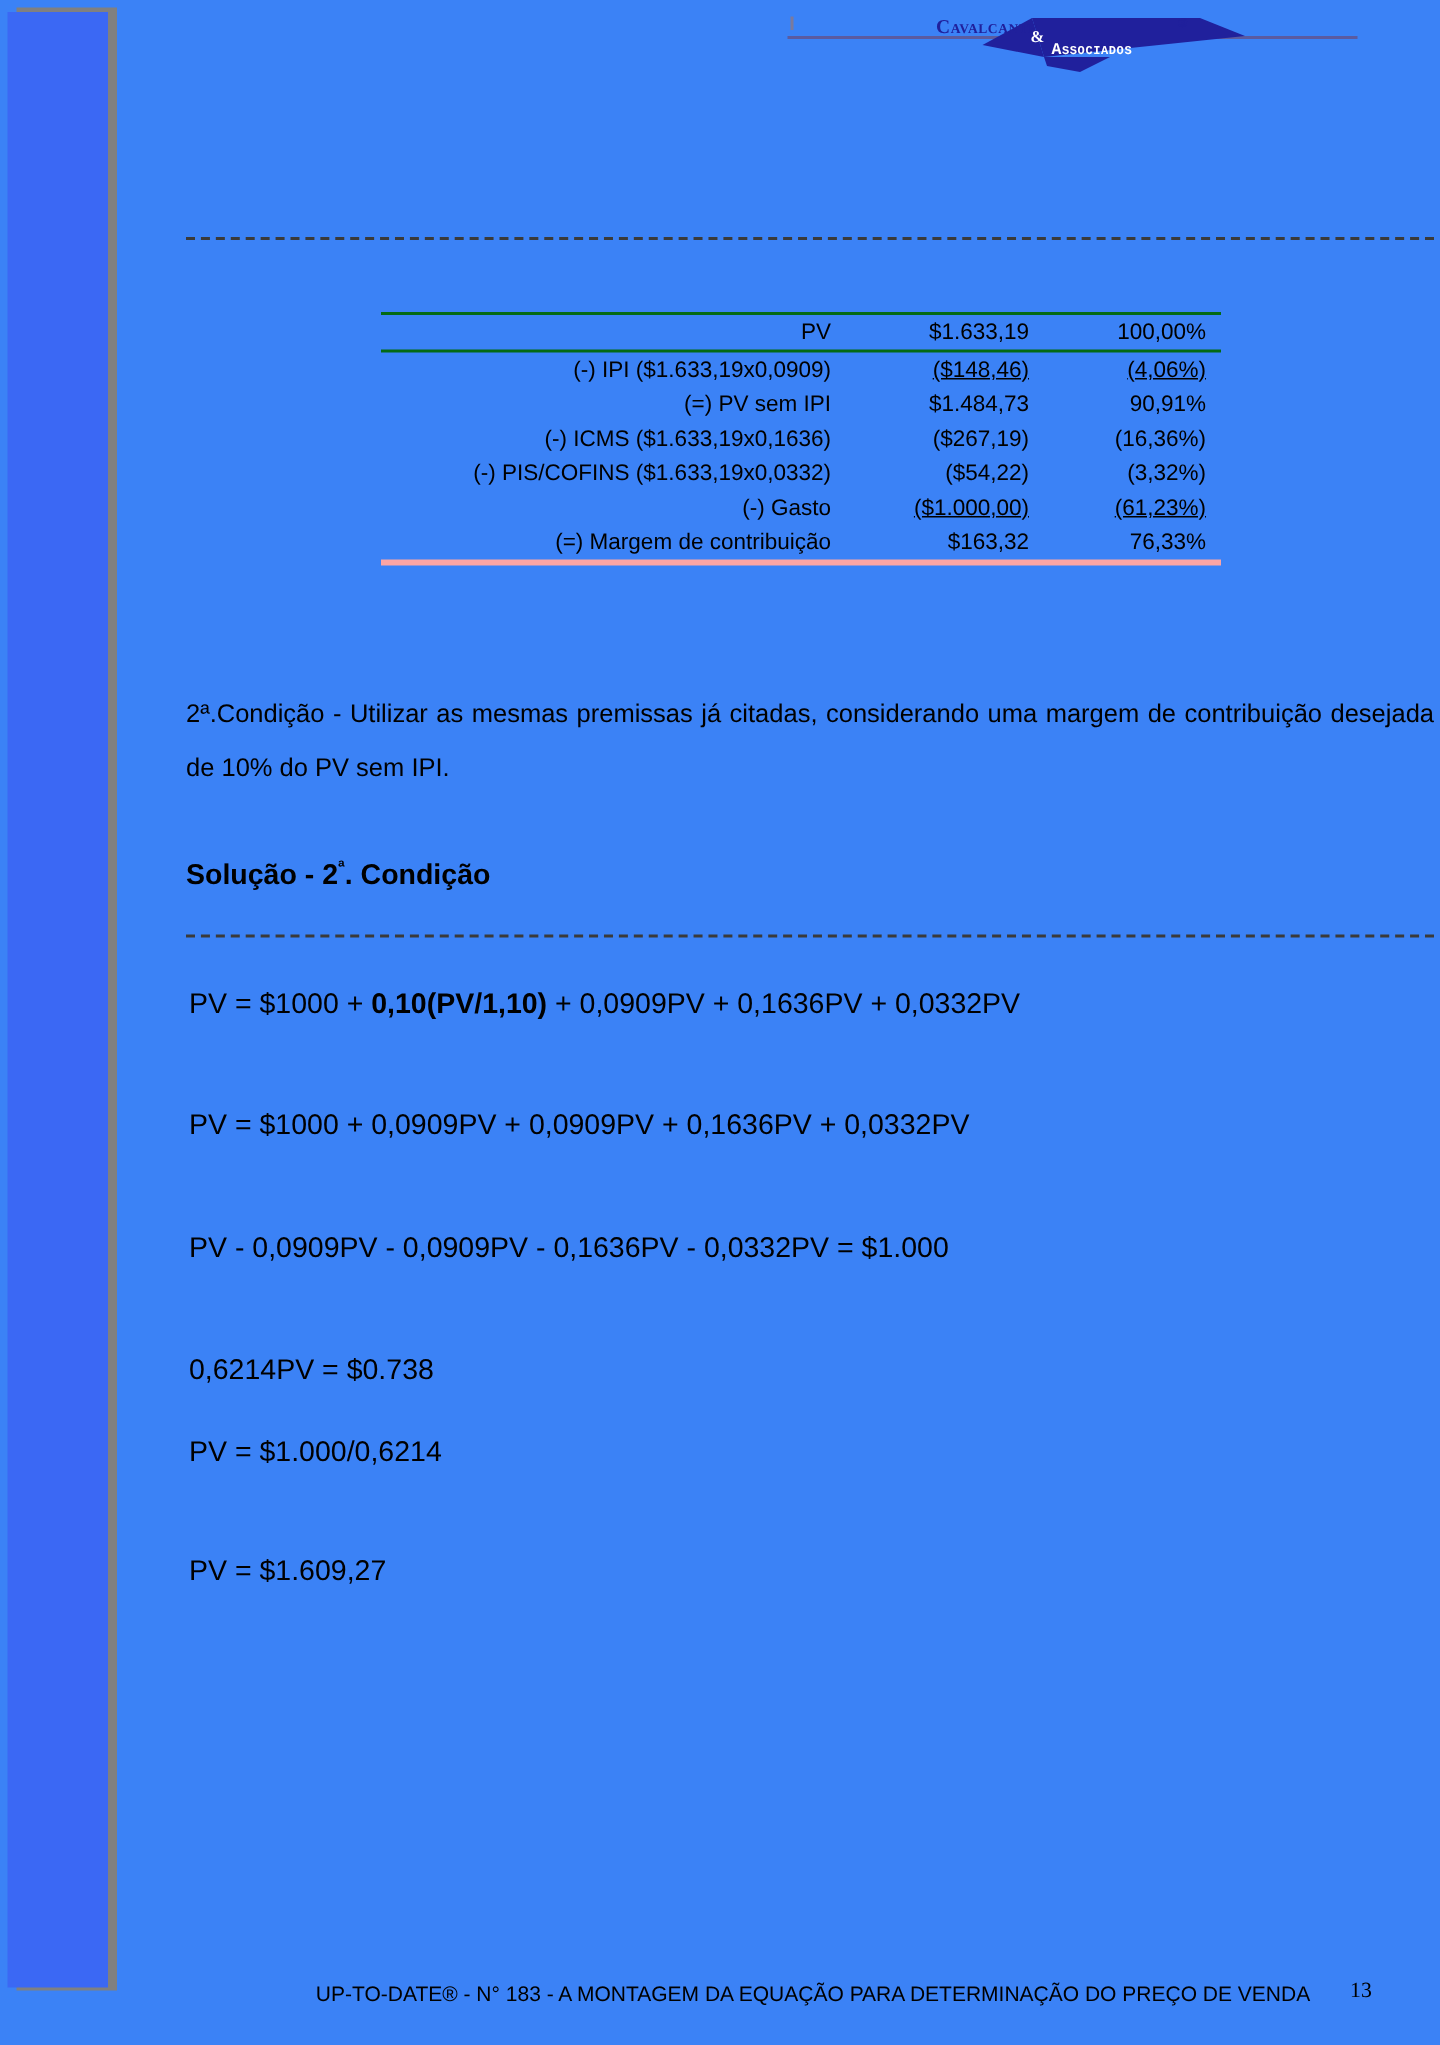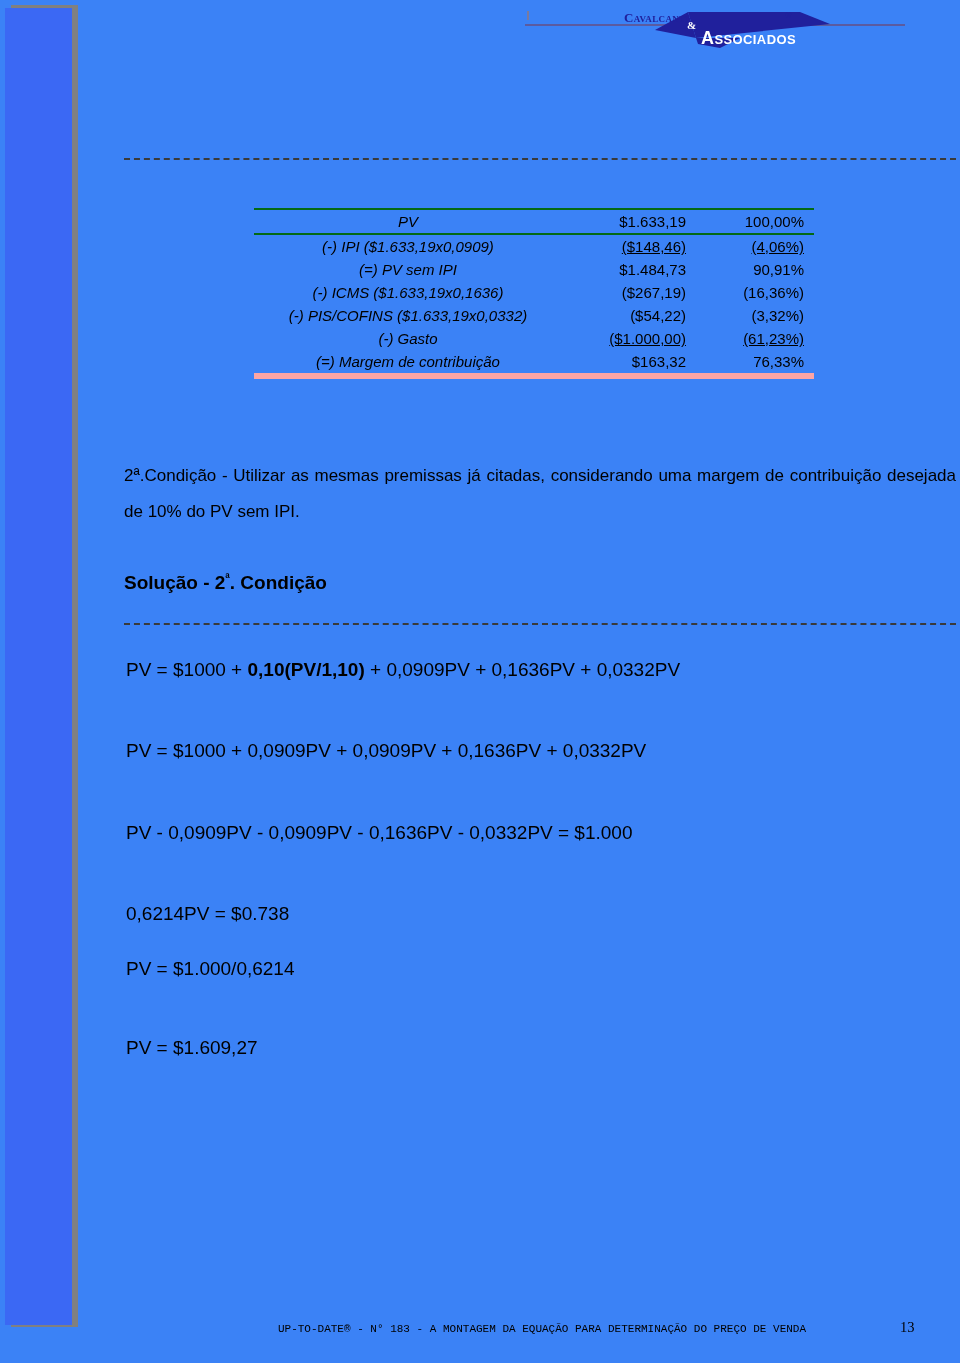--- a/index.html
+++ b/index.html
@@ -82,22 +82,22 @@
     font-weight: bold;
     letter-spacing: 0.4px;
     color: #20209c;
     font-variant: small-caps;
     white-space: nowrap;
   }
   .logo-line2 {
     position: absolute;
     left: 101px;
     top: 24px;
-    font-family: Liberation Sans, sans-serif;
-    font-size: 18px;
+    font-family: Liberation Mono, monospace;
+    font-size: 11px;
     font-weight: bold;
     letter-spacing: 0.4px;
     color: #ffffff;
     font-variant: small-caps;
     white-space: nowrap;
   }
   .logo-amp {
     position: absolute;
     left: 87px;
     top: 15px;
@@ -152,27 +152,27 @@
     width: 560px;
     border-collapse: collapse;
   }
   .calc-table td {
     font-size: 15px;
     color: #000000;
     padding: 3px 0 3px 0;
     vertical-align: middle;
     white-space: nowrap;
   }
-  .calc-table td.label { text-align: center; padding-left: 8px; font-style: italic; }
+  .calc-table td.label { text-align: right; padding-left: 8px; }
   .calc-table td.value { text-align: right; width: 150px; padding-right: 18px; }
   .calc-table td.pct   { text-align: right; width: 110px; padding-right: 10px; }
 
   .calc-table tr.rule-top td { border-top: 2px solid #046a14; }
   .calc-table tr.rule-under td { border-bottom: 2px solid #046a14; }
-  .calc-table tr.rule-bottom td { border-bottom: 6px solid #fca5a5; }
+  .calc-table tr.rule-bottom td { border-bottom: 4px solid #fca5a5; }
 
   .calc-table td.u-line { text-decoration: underline; }
 
   
   .para {
     position: absolute;
     left: 0;
     top: 458px;
     width: 832px;
     font-size: 17px;
@@ -210,22 +210,22 @@
   .eq.e5 { top: 958px; }
   .eq.e6 { top: 1037px; }
 
   
   .footer {
     position: absolute;
     left: 0;
     top: 1319px;
     width: 836px;
     text-align: center;
-    font-family: Liberation Mono, monospace;
-    font-size: 11px;
+    font-family: Liberation Sans, sans-serif;
+    font-size: 14px;
     line-height: 21px;
     color: #000000;
   }
   .footer-inner { display: inline-block; width: 700px; }
   .footer-page {
     position: absolute;
     left: 776px;
     top: 1319px;
     font-family: "Liberation Serif", serif;
     font-size: 14.5px;

